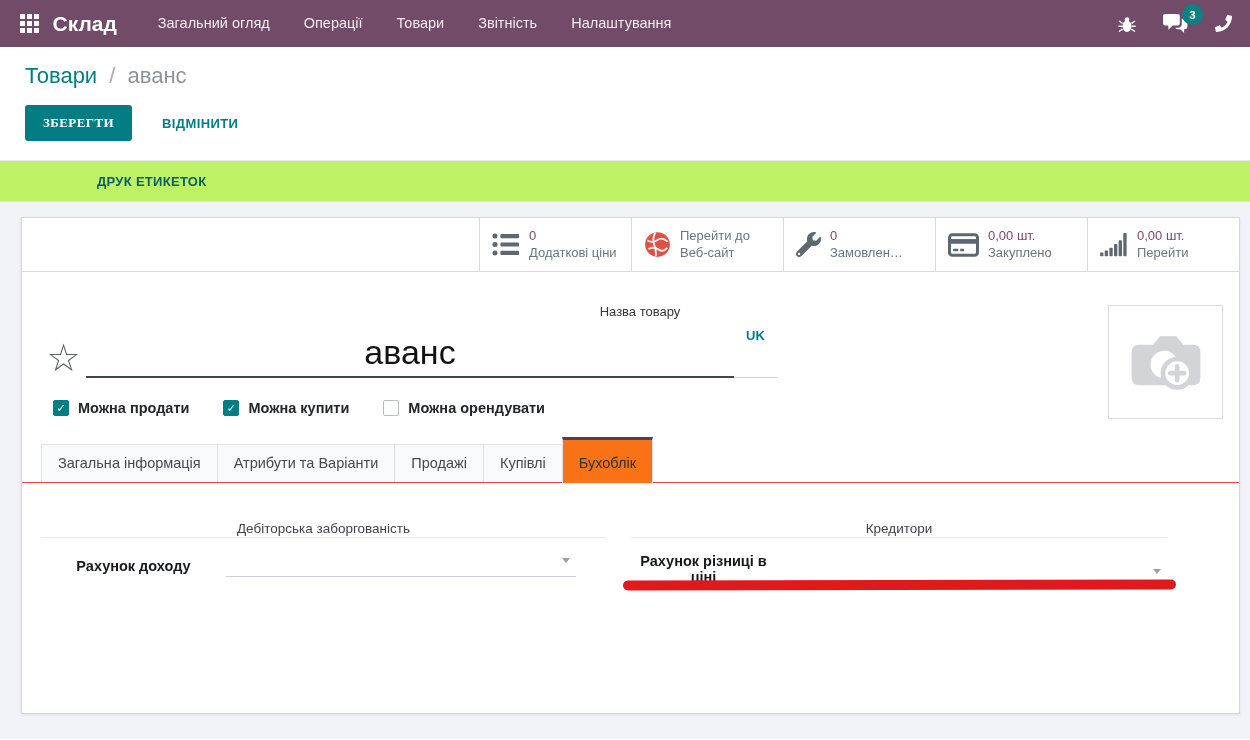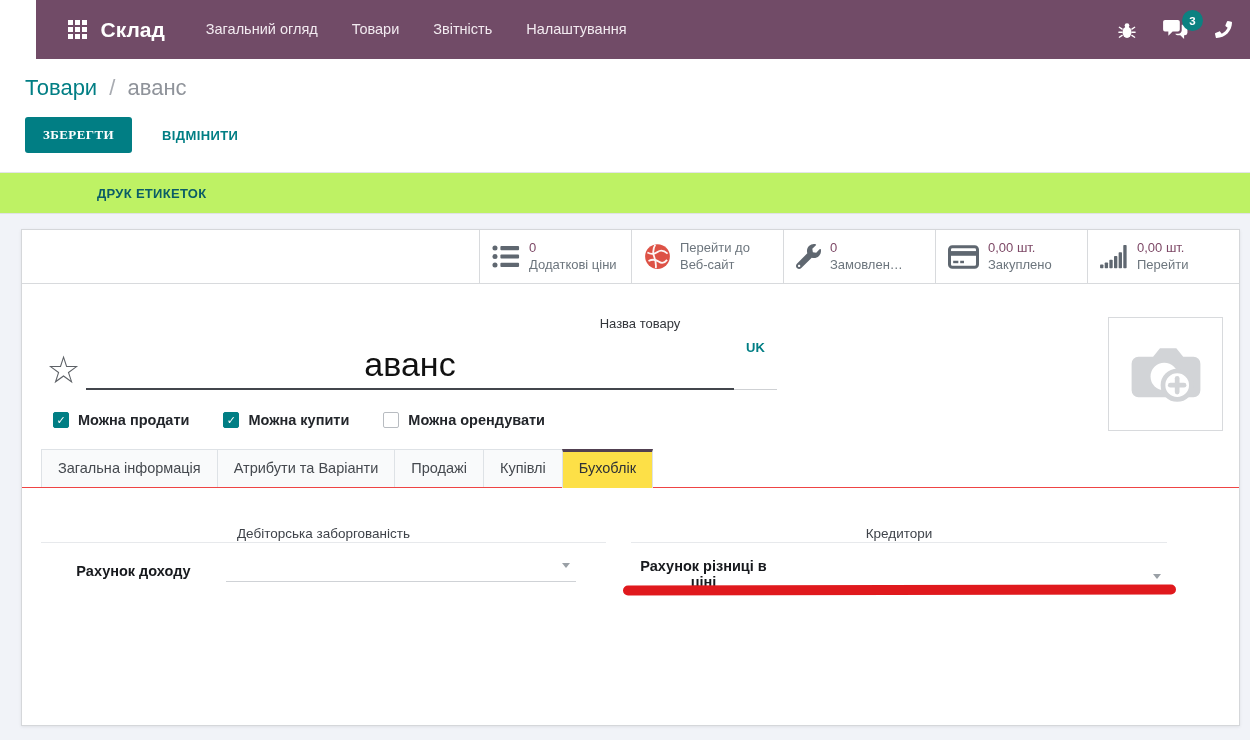--- a/index.html
+++ b/index.html
@@ -1,21 +1,21 @@
 <!DOCTYPE html>
 <html><head>
 <meta charset="utf-8">
 <style>
   * { box-sizing: border-box; margin: 0; padding: 0; }
   html,body { width:1250px; height:740px; overflow:hidden;
     font-family:"Liberation Sans", sans-serif; background:#fff; }
 
   
-  .navbar { height:59px; background:#714B67; display:flex; align-items:center;
-    padding:0 18px 0 32px; color:#fff;margin-left:36px; }
+  .navbar { height:47px; background:#714B67; display:flex; align-items:center;
+    padding:0 18px 0 20px; color:#fff; }
   .apps-grid { display:grid; grid-template-columns:repeat(3,4.5px); grid-gap:2.5px;
     margin-right:14px; cursor:pointer; }
   .apps-grid span { width:4.5px; height:4.5px; background:#fff; display:block; }
   .brand { font-size:21px; font-weight:700; margin-right:24px; cursor:pointer; }
   .nav-item { font-size:14.5px; color:#f2eaf0; padding:0 17px; line-height:47px;
     cursor:pointer; white-space:nowrap; }
   .nav-right { margin-left:auto; display:flex; align-items:center; gap:27px; }
   .nav-icon { position:relative; cursor:pointer; display:flex; align-items:center; }
   .chat-badge { position:absolute; top:-9px; right:-15px; background:#0c8181;
     color:#fff; font-size:11.5px; font-weight:700; min-width:21px; height:21px;
@@ -79,21 +79,21 @@
   .cb-box.checked { background:#017e84; border-color:#017e84; }
   .cb-label { font-size:14.5px; font-weight:700; color:#23262b; }
 
   
   .tabs { display:flex; align-items:flex-end; border-bottom:1px solid #ef4444;
     margin-top:21px; padding-left:19px; }
   .tab { border:1px solid #dee2e6; border-bottom:none; background:#f9fafb;
     color:#45494f; padding:10px 16px 11px; font-size:14.5px; cursor:pointer;
     white-space:nowrap; }
   .tab + .tab { margin-left:-1px; }
-  .tab.active { background:#fde047; border-top:3px solid #514051; padding-top:8px;
+  .tab.active { background:#f97316; border-top:3px solid #514051; padding-top:15px;
     margin-bottom:-1px; padding-bottom:12px; color:#2e3136; }
 
   
   .panel { display:flex; padding:38px 16px 0 19px; }
   .col-left { width:565px; margin-right:25px; }
   .col-right { width:536px; position:relative; }
   .section-title { font-size:13.5px; color:#3f434a; padding-bottom:1px;
     border-bottom:1px solid #e7e9ec; }
   .field-row { display:flex; align-items:flex-end; margin-top:15px; min-height:24px; }
   .f-label { font-size:14.5px; font-weight:700; color:#17191d; flex:0 0 auto;
@@ -129,20 +129,21 @@
       <span></span>
       <span></span>
       <span></span>
       <span></span>
       <span></span>
       <span></span>
       <span></span>
   </div>
   <div class="brand">Склад</div>
   <div class="nav-item">Загальний огляд</div>
+  <div class="nav-item">Операції</div>
   <div class="nav-item">Товари</div>
   <div class="nav-item">Звітність</div>
   <div class="nav-item">Налаштування</div>
 
   <div class="nav-right">
     <div class="nav-icon">
       <svg width="18" height="18" viewBox="0 0 20 20">
         <circle cx="10" cy="5" r="2.6" fill="#fff"></circle>
         <ellipse cx="10" cy="12.5" rx="5" ry="6.3" fill="#fff"></ellipse>
         <g stroke="#fff" stroke-width="1.5" stroke-linecap="round">

